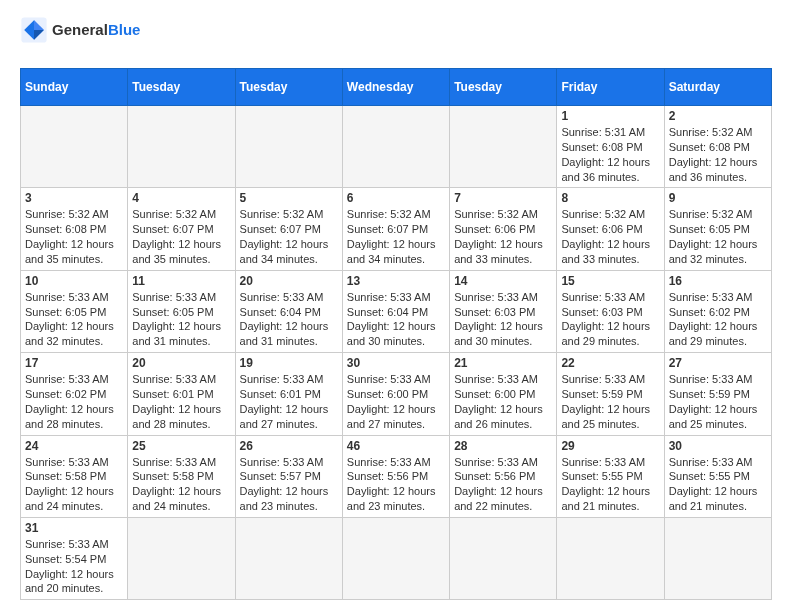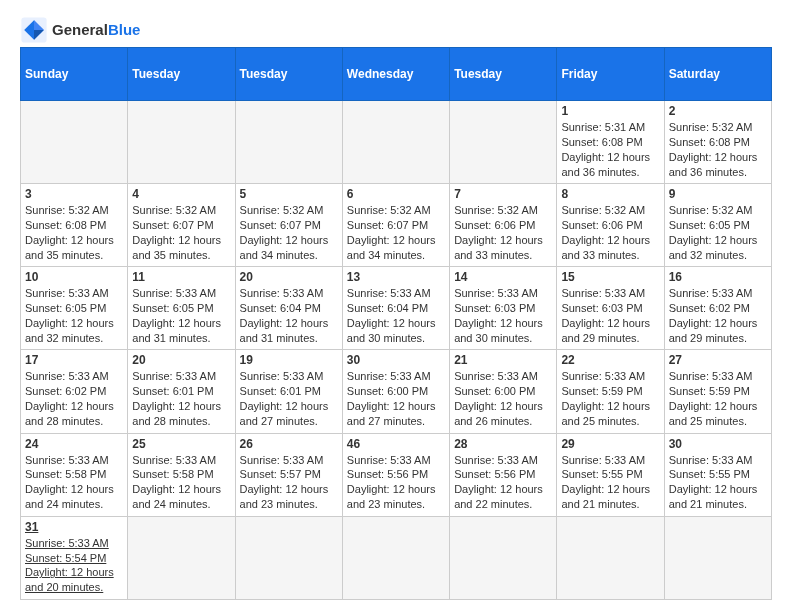--- a/index.html
+++ b/index.html
@@ -14,21 +14,21 @@
       width: 792px;
       height: 612px;
       padding: 16px 20px 12px 20px;
       display: flex;
       flex-direction: column;
     }
     .header {
       display: flex;
       justify-content: space-between;
       align-items: flex-start;
-      margin-bottom: 3px;
+      margin-bottom: 24px;
     }
     .logo {
       display: flex;
       align-items: center;
       gap: 4px;
     }
     .logo-icon {
       width: 28px;
       height: 28px;
     }
@@ -50,21 +50,21 @@
       border: 1px solid #ccc;
       border-collapse: collapse;
       width: 100%;
       table-layout: fixed;
     }
     .calendar th {
       background: #1a73e8;
       color: #fff;
       font-size: 12px;
       font-weight: bold;
-      padding: 19px 4px;
+      padding: 11px 4px;
       text-align: left;
       border: 1px solid #1565c0;
     }
     .calendar td {
       border: 1px solid #ccc;
       vertical-align: top;
       padding: 3px 4px;
       font-size: 9.5px;
       color: #333;
       background: #fff;
@@ -80,21 +80,20 @@
       display: block;
       margin-bottom: 2px;
     }
     .day-info {
       font-size: 11px;
       color: #333;
       line-height: 1.35;
     }
     .last-row td {
       height: 60px;
-      text-decoration: underline;
     }
   </style>
 </head>
 <body>
 
 <div class="page">
   <div class="header">
     <div class="logo">
       <svg class="logo-icon" viewBox="0 0 40 40">
         <rect x="2" y="2" width="36" height="36" rx="4" fill="#e8f0fe"></rect>

